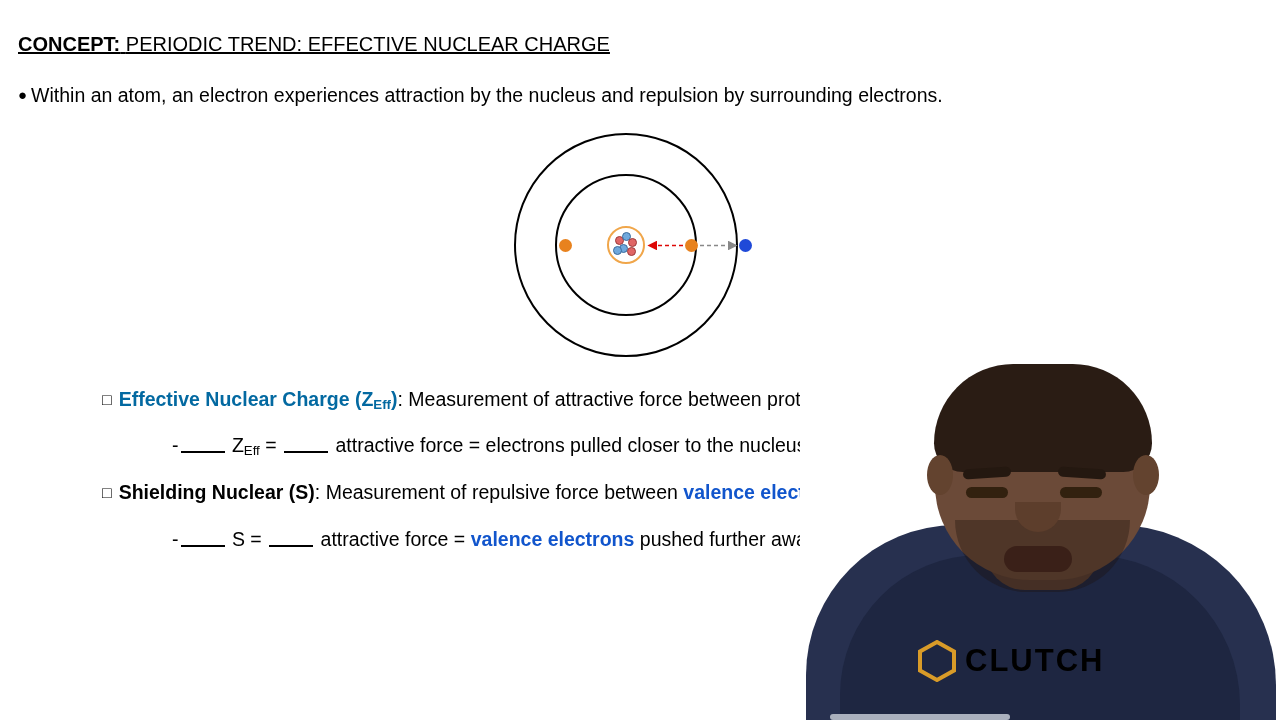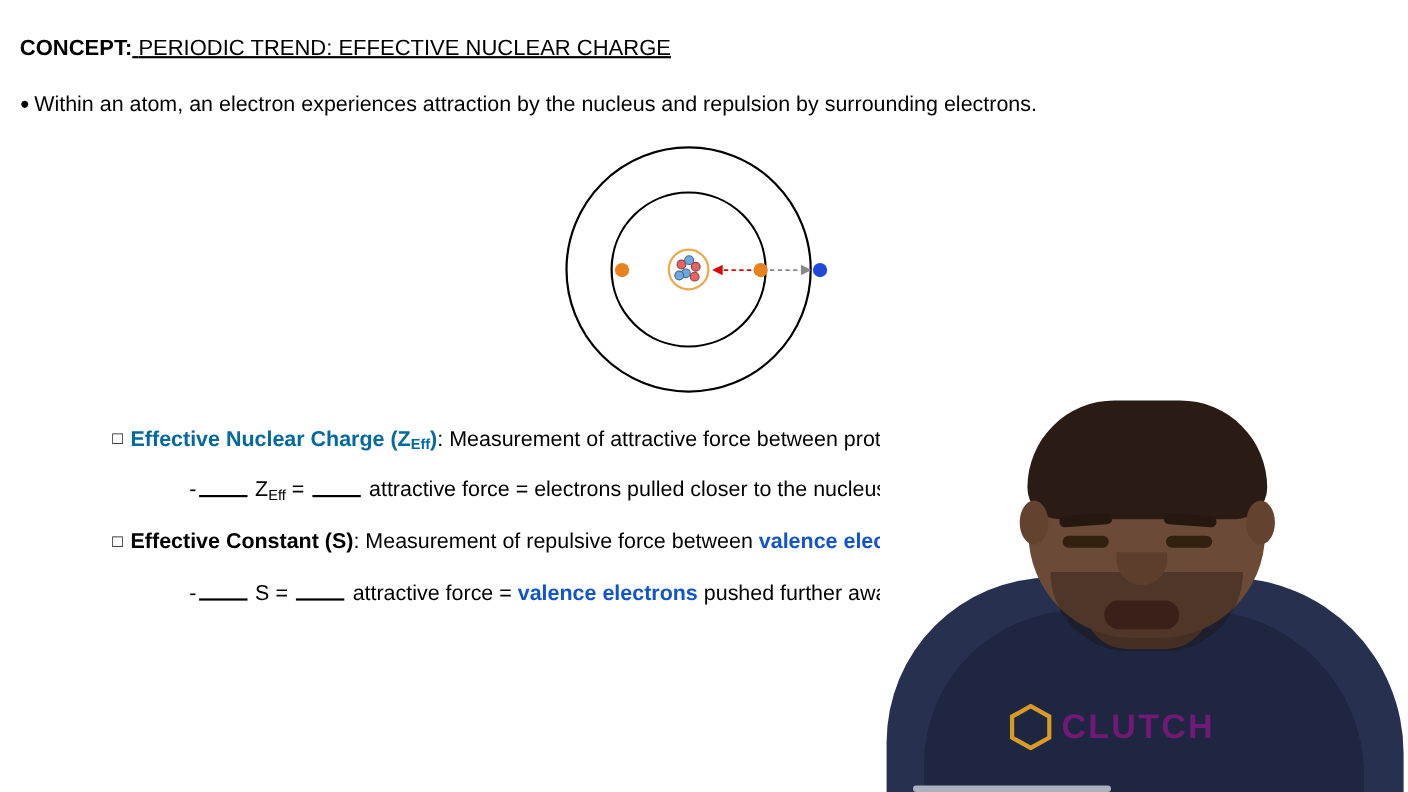--- a/index.html
+++ b/index.html
@@ -19,20 +19,21 @@
   
   .title-row {
     position: absolute;
     left: 18px;
     top: 33px;
     font-size: 20px;
     white-space: nowrap;
   }
   .title-concept {
     font-weight: bold;
+    text-decoration: underline;
     text-align: center;
   }
   .title-text {
     text-decoration: underline;
   }
 
   
   .bullet-line {
     position: absolute;
     left: 18px;
@@ -278,21 +279,21 @@
     width: 38px;
     height: 42px;
     position: relative;
   }
   .p-hex svg { display: block; }
   .p-logo-text {
     font-family: "Liberation Sans", sans-serif;
     font-weight: bold;
     font-size: 31px;
     letter-spacing: 2px;
-    color: #701a75;
+    color: #000000;
   }
   .p-lapel {
     position: absolute;
     left: 30px;
     bottom: 0;
     width: 180px;
     height: 6px;
     background: #aab0bd;
     border-radius: 3px;
   }
@@ -341,21 +342,21 @@
 
 <div class="def def-1">
   <span class="chk">□</span><span class="red-bold"><span>Effective Nuclear Charge (Z</span><sub>Eff</sub><span>)</span></span><span>:</span><span> Measurement of attractive force between protons and electrons.</span>
 </div>
 
 <div class="def def-1a">
   <span>-</span><span class="blank"></span><span> Z</span><sub>Eff</sub><span> = </span><span class="blank"></span><span> attractive force = electrons pulled closer to the nucleus.</span>
 </div>
 
 <div class="def def-2">
-  <span class="chk">□</span><span class="blk-bold">Effective Constant (S)</span><span>:</span><span> Measurement of repulsive force between </span><span class="blue">valence electrons</span><span> and </span><span class="orange">inner core electrons</span><span>.</span>
+  <span class="chk">□</span><span class="blk-bold">Shielding Nuclear (S)</span><span>:</span><span> Measurement of repulsive force between </span><span class="blue">valence electrons</span><span> and </span><span class="orange">inner core electrons</span><span>.</span>
 </div>
 
 <div class="def def-2a">
   <span>-</span><span class="blank"></span><span> S = </span><span class="blank"></span><span> attractive force = </span><span class="blue">valence electrons</span><span> pushed further away from the nucleus.</span>
 </div>
 
 <div class="presenter">
   <div class="p-bg"></div>
   <div class="p-shirt"></div>
   <div class="p-shirt-shadow"></div>

